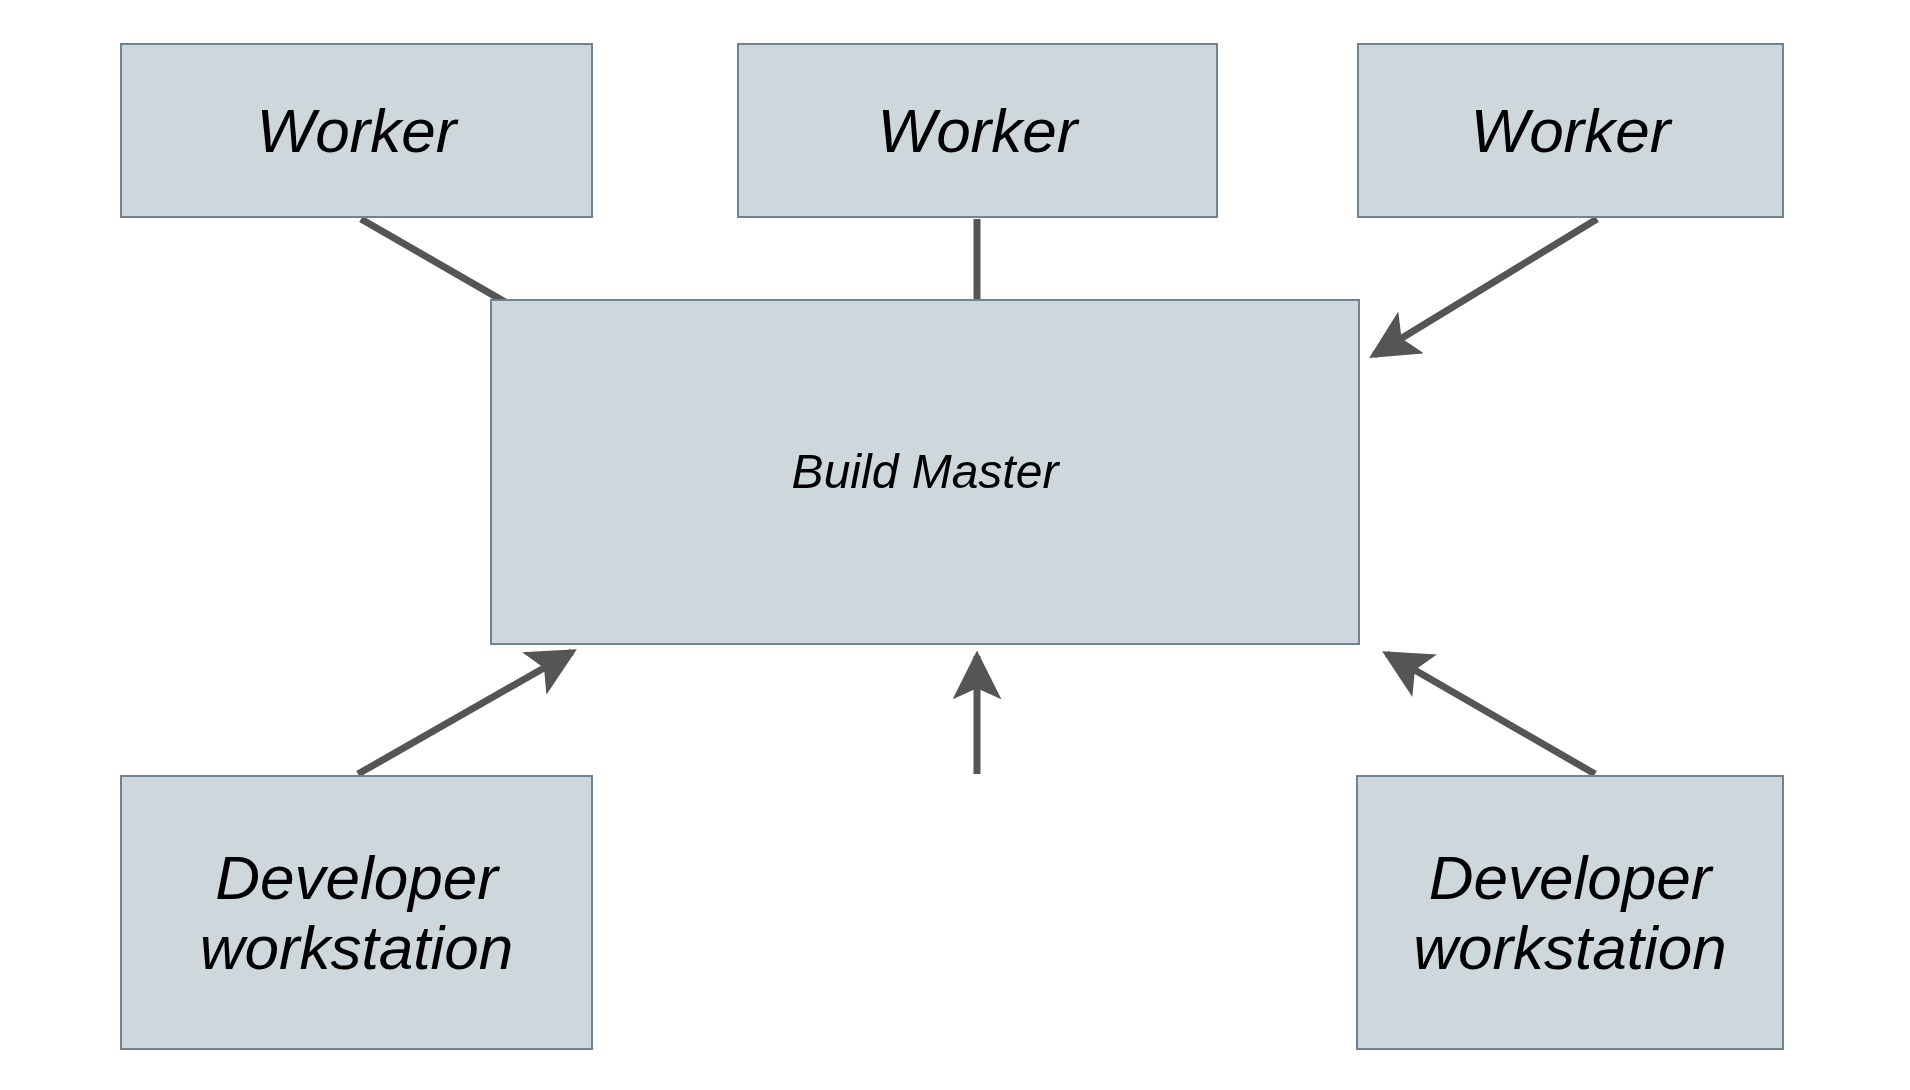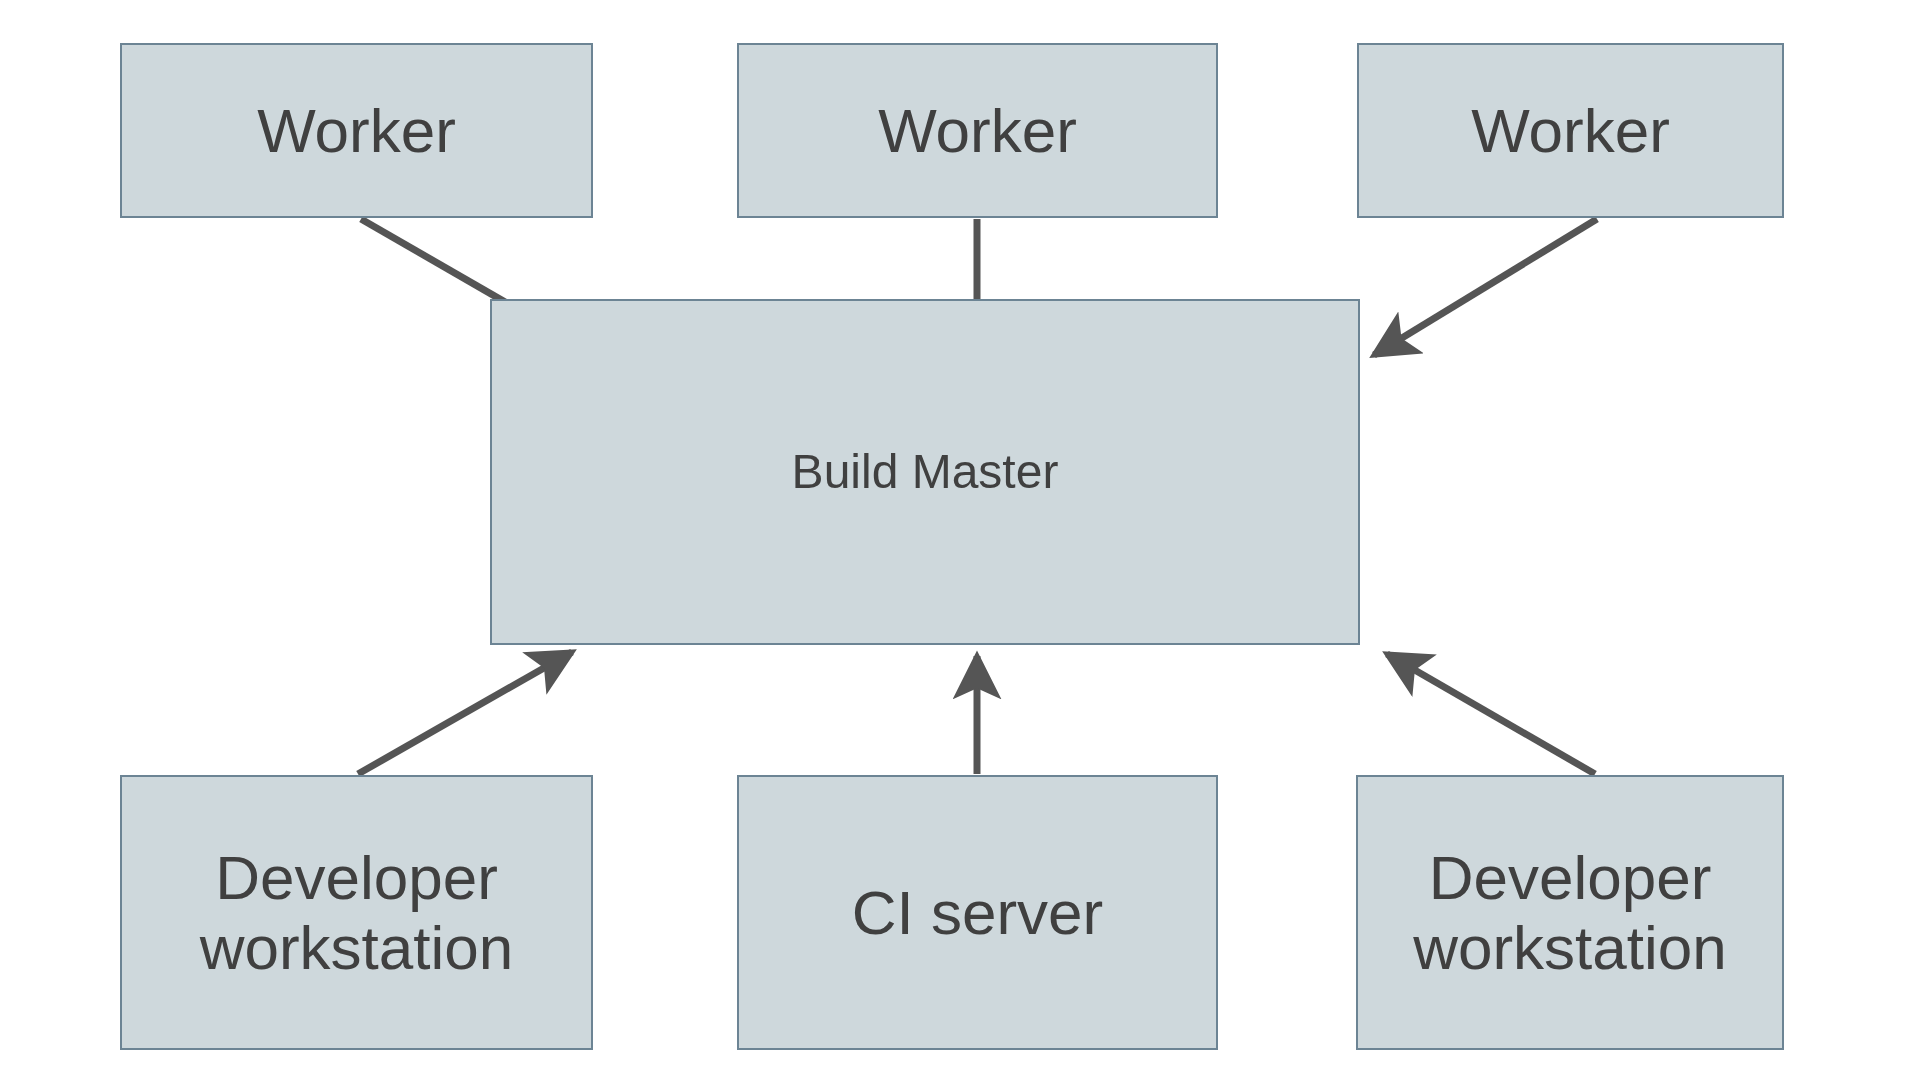--- a/index.html
+++ b/index.html
@@ -30,24 +30,25 @@
   }
   .node {
     position: absolute;
     box-sizing: border-box;
     background: #ced8dc;
     border: 2px solid #6c8494;
     display: flex;
     align-items: center;
     justify-content: center;
     text-align: center;
-    color: #404040;
+    color: #000000;
     line-height: 1.12;
     white-space: pre-line;
     z-index: 2;
+    font-style: italic;
   }
   .node-label {
     display: block;
     width: 100%;
     padding: 0 8px;
     box-sizing: border-box;
     white-space: pre-line;
   }
   
   #node-worker-left   { left: 120px;  top: 43px;  width: 473px; height: 175px; font-size: 62px; }
@@ -97,22 +98,19 @@
 
   <div class="node" id="node-build-master">
     <span class="node-label">Build Master</span>
   </div>
 
   <div class="node" id="node-dev-left">
     <span class="node-label">Developer
 workstation</span>
   </div>
 
-  <div class="node" id="node-ci-server">
-    <span class="node-label">CI server</span>
-  </div>
 
   <div class="node" id="node-dev-right">
     <span class="node-label">Developer
 workstation</span>
   </div>
 
 </div>
 
 </body></html>

